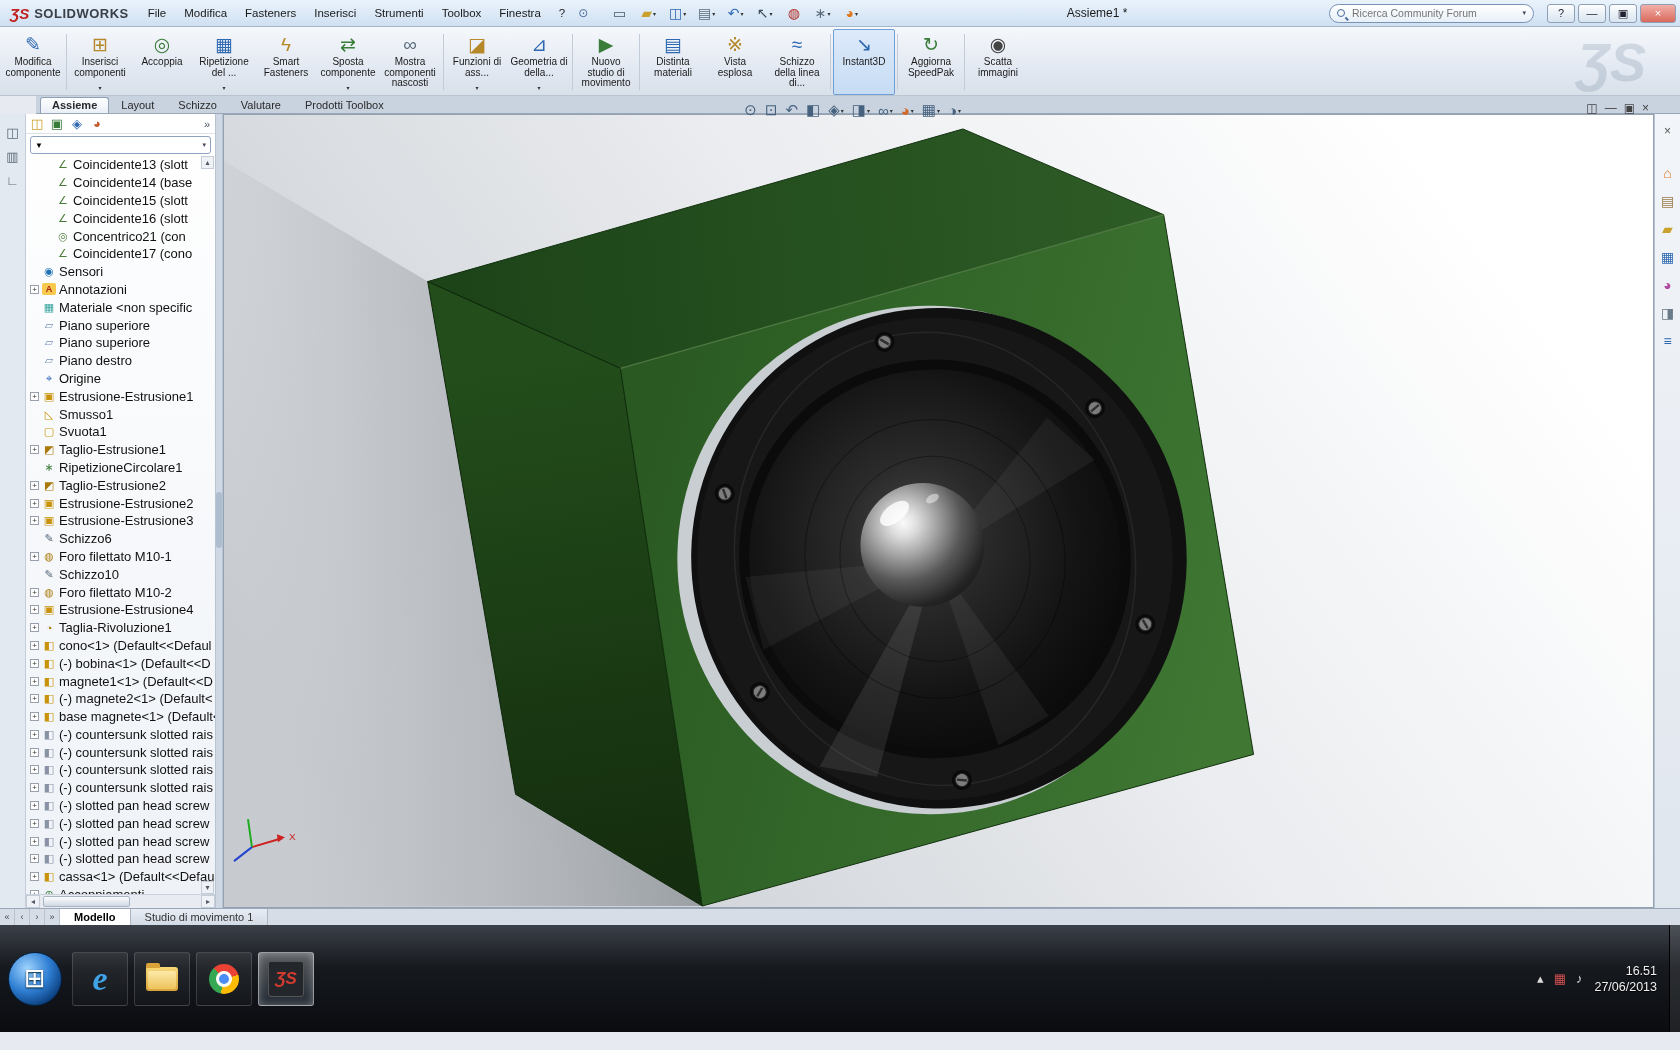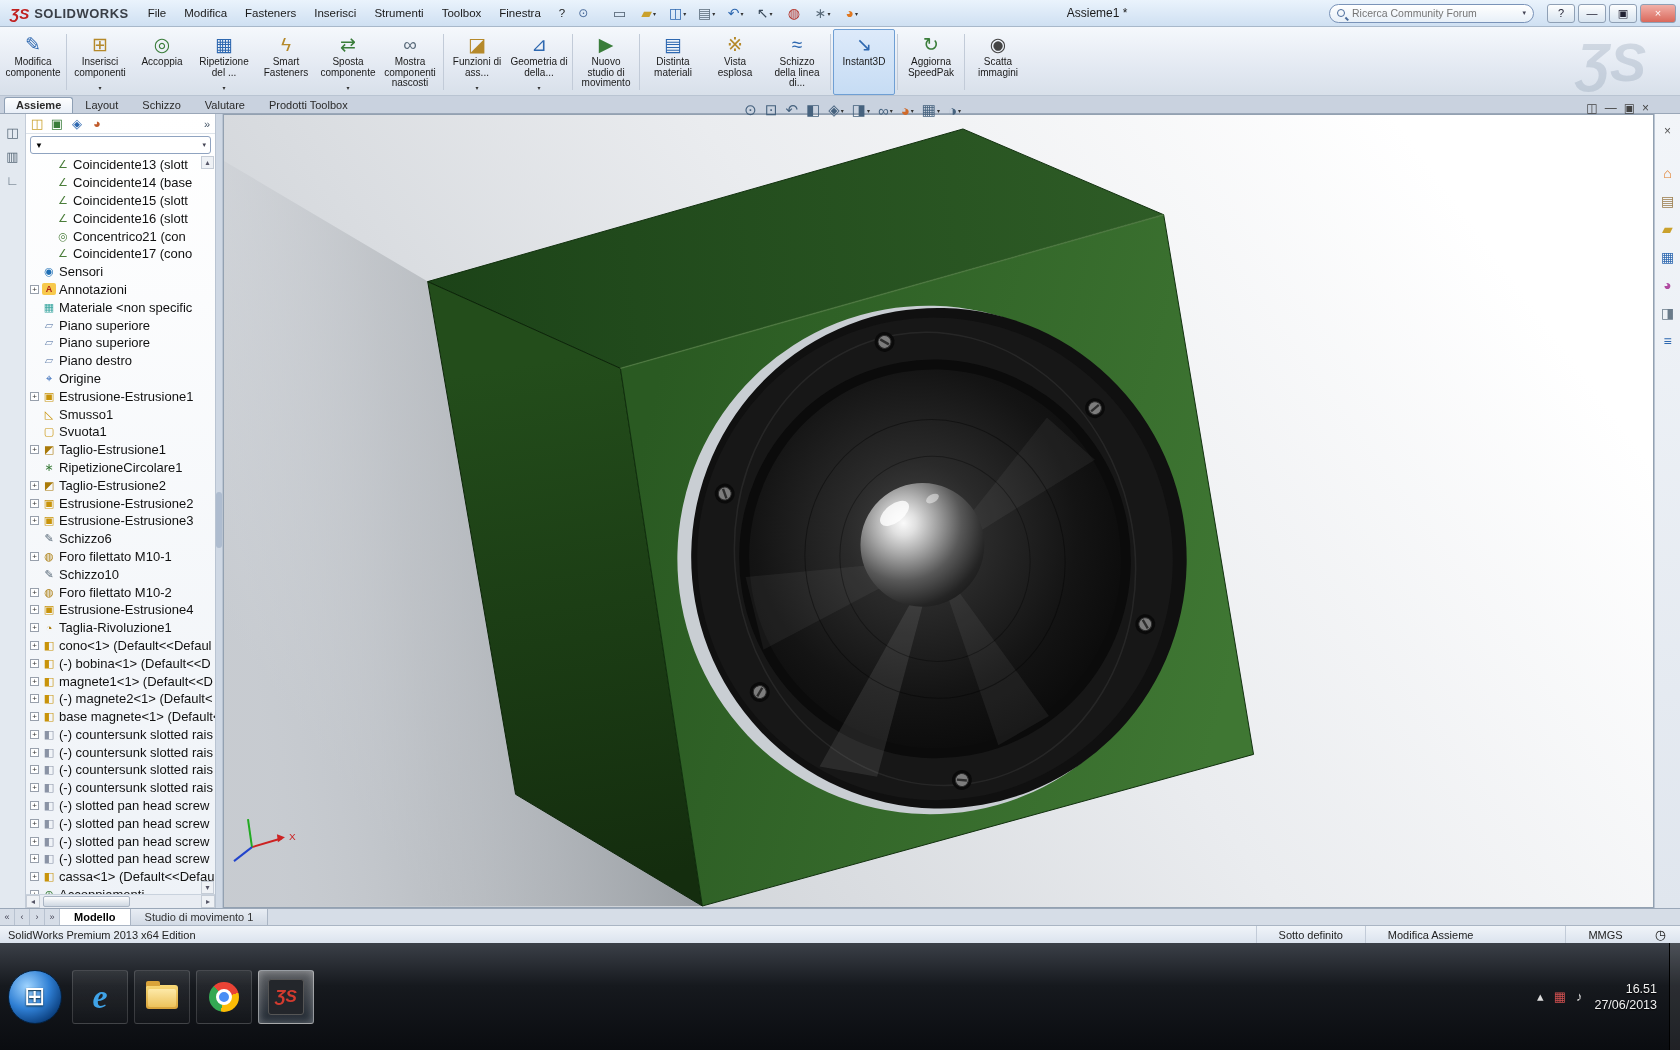--- a/index.html
+++ b/index.html
@@ -33,21 +33,21 @@
   .rgroups{display:flex;align-items:stretch;}
   .rsep{width:1px;background:#c2cbd8;margin:5px 2px;}
   .rb{width:62px;display:flex;flex-direction:column;align-items:center;padding:3px 1px 1px;font-size:10px;line-height:10.5px;text-align:center;color:#1a1a1a;border:1px solid transparent;border-radius:2px;position:relative;}
   .rb.active{background:linear-gradient(#ddeafa,#c6dcf4);border-color:#6f9fd4;}
   .ric{font-size:19px;height:24px;}
   .rlbl{height:32px;overflow:hidden;width:100%;}
   .rcaret{font-size:6px;color:#333;position:absolute;bottom:1px;left:50%;transform:translateX(-50%);}
   .watermark{position:absolute;right:34px;top:4px;font-size:54px;font-style:italic;font-weight:bold;color:rgba(130,148,170,.28);}
 
   
-  .cm-tabs{height:18px;background:#c9d2df;display:flex;align-items:flex-end;padding-left:4px;border-bottom:1px solid #9aa7b8;}
+  .cm-tabs{height:18px;background:#c9d2df;display:flex;align-items:flex-end;padding-left:4px;border-bottom:1px solid #9aa7b8;margin-left:36px;}
   .cm-tab{padding:1px 11px 2px;font-size:11px;color:#2a2a2a;border:1px solid transparent;border-bottom:none;border-radius:3px 3px 0 0;}
   .cm-tab.active{background:linear-gradient(#fdfeff,#e9eff7);border-color:#8fa0b5;font-weight:bold;}
 
   
   .main{display:flex;height:794px;position:relative;}
   .left-strip{width:26px;background:#e3e9f0;border-right:1px solid #c3ccd8;display:flex;flex-direction:column;align-items:center;padding-top:6px;}
   .lsico{width:18px;height:18px;margin:3px 0;font-size:13px;}
 
   .tree-panel{width:190px;background:linear-gradient(180deg,#ffffff,#eef2f7);border-right:1px solid #b9c4d2;display:flex;flex-direction:column;}
   .tree-tabs-row{height:20px;display:flex;align-items:center;padding:0 3px;border-bottom:1px solid #dde3ea;}
@@ -702,29 +702,20 @@
         <span>‹</span>
         <span>›</span>
         <span>»</span>
       </div>
     <div id="mt-tabs" class="mt-tabs">
         <div class="mt-tab active">Modello</div>
         <div class="mt-tab">Studio di movimento 1</div>
       </div>
   </div>
 
-  <div class="statusbar">
-    <span class="sb-left">SolidWorks Premium 2013 x64 Edition</span>
-    <div id="sb-fields" class="sb-fields">
-        <div class="sbf">Sotto definito</div>
-        <div class="sbf">Modifica Assieme</div>
-        <div class="sbf unit">MMGS</div>
-      </div>
-    <span class="sb-clock gly">◷</span>
-  </div>
 
   <div class="taskbar">
     <div class="orb">
       <span class="orbglyph">⊞</span>
     </div>
     <div id="tb-apps" class="tb-apps">
         <div class="tb-app">
           <span class="ie-icon">e</span>
         </div>
         <div class="tb-app">

